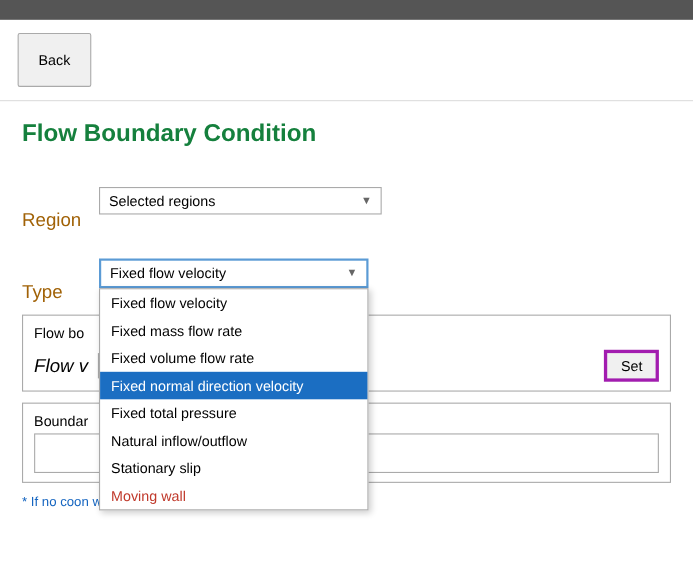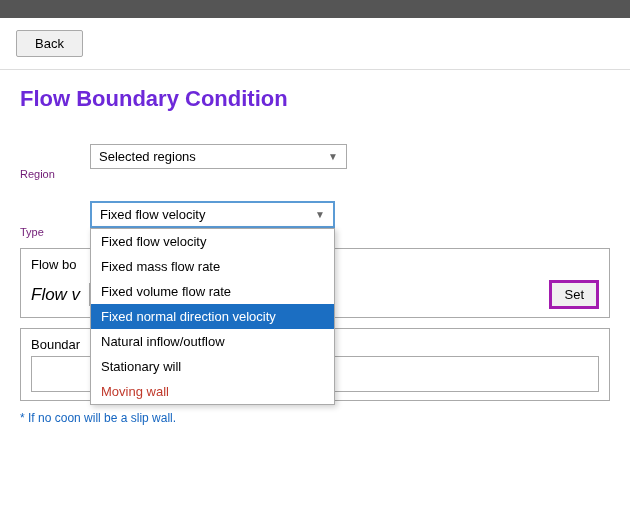--- a/index.html
+++ b/index.html
@@ -16,46 +16,46 @@
       height: 18px;
       width: 100%;
     }
     .toolbar {
       padding: 12px 16px;
       display: flex;
       gap: 10px;
       border-bottom: 1px solid #ddd;
     }
     .btn {
-      padding: 5px 18px;
+      padding: 16px 18px;
       border: 1px solid #aaa;
       background: #f0f0f0;
       cursor: pointer;
       font-size: 13px;
       border-radius: 2px;
     }
     .main-content {
       padding: 16px 20px;
     }
     .page-title {
       font-size: 22px;
       font-weight: bold;
       margin-bottom: 20px;
-      color: #6d28d9;
+      color: #15803d;
     }
     .form-row {
       display: flex;
       align-items: center;
       margin-bottom: 10px;
       gap: 10px;
     }
     .form-label {
       width: 60px;
-      font-size: 11px;
-      color: #701a75;
+      font-size: 17px;
+      color: #a16207;
       flex-shrink: 0;
       margin-top: 36px;
     }
     .select-box {
       border: 1px solid #aaa;
       background: #fff;
       padding: 4px 8px;
       font-size: 13px;
       cursor: pointer;
       display: flex;
@@ -183,22 +183,23 @@
       <div class="select-box select-type">
         <span>Fixed flow velocity</span>
         <span class="select-arrow">▼</span>
       </div>
       <div class="dropdown-menu">
 
       <div class="dropdown-item">Fixed flow velocity</div>
           <div class="dropdown-item">Fixed mass flow rate</div>
           <div class="dropdown-item">Fixed volume flow rate</div>
           <div class="dropdown-item highlighted">Fixed normal direction velocity</div>
+          <div class="dropdown-item">Fixed total pressure</div>
           <div class="dropdown-item">Natural inflow/outflow</div>
-          <div class="dropdown-item">Stationary will</div>
+          <div class="dropdown-item">Stationary slip</div>
           <div class="dropdown-item red-text" style="color: rgb(192, 57, 43);">Moving wall</div>
         </div>
     </div>
   </div>
 
   <div class="section-outer">
     <div class="section-header">
       <span>Flow bo</span>
     </div>
     <div class="flow-row">

